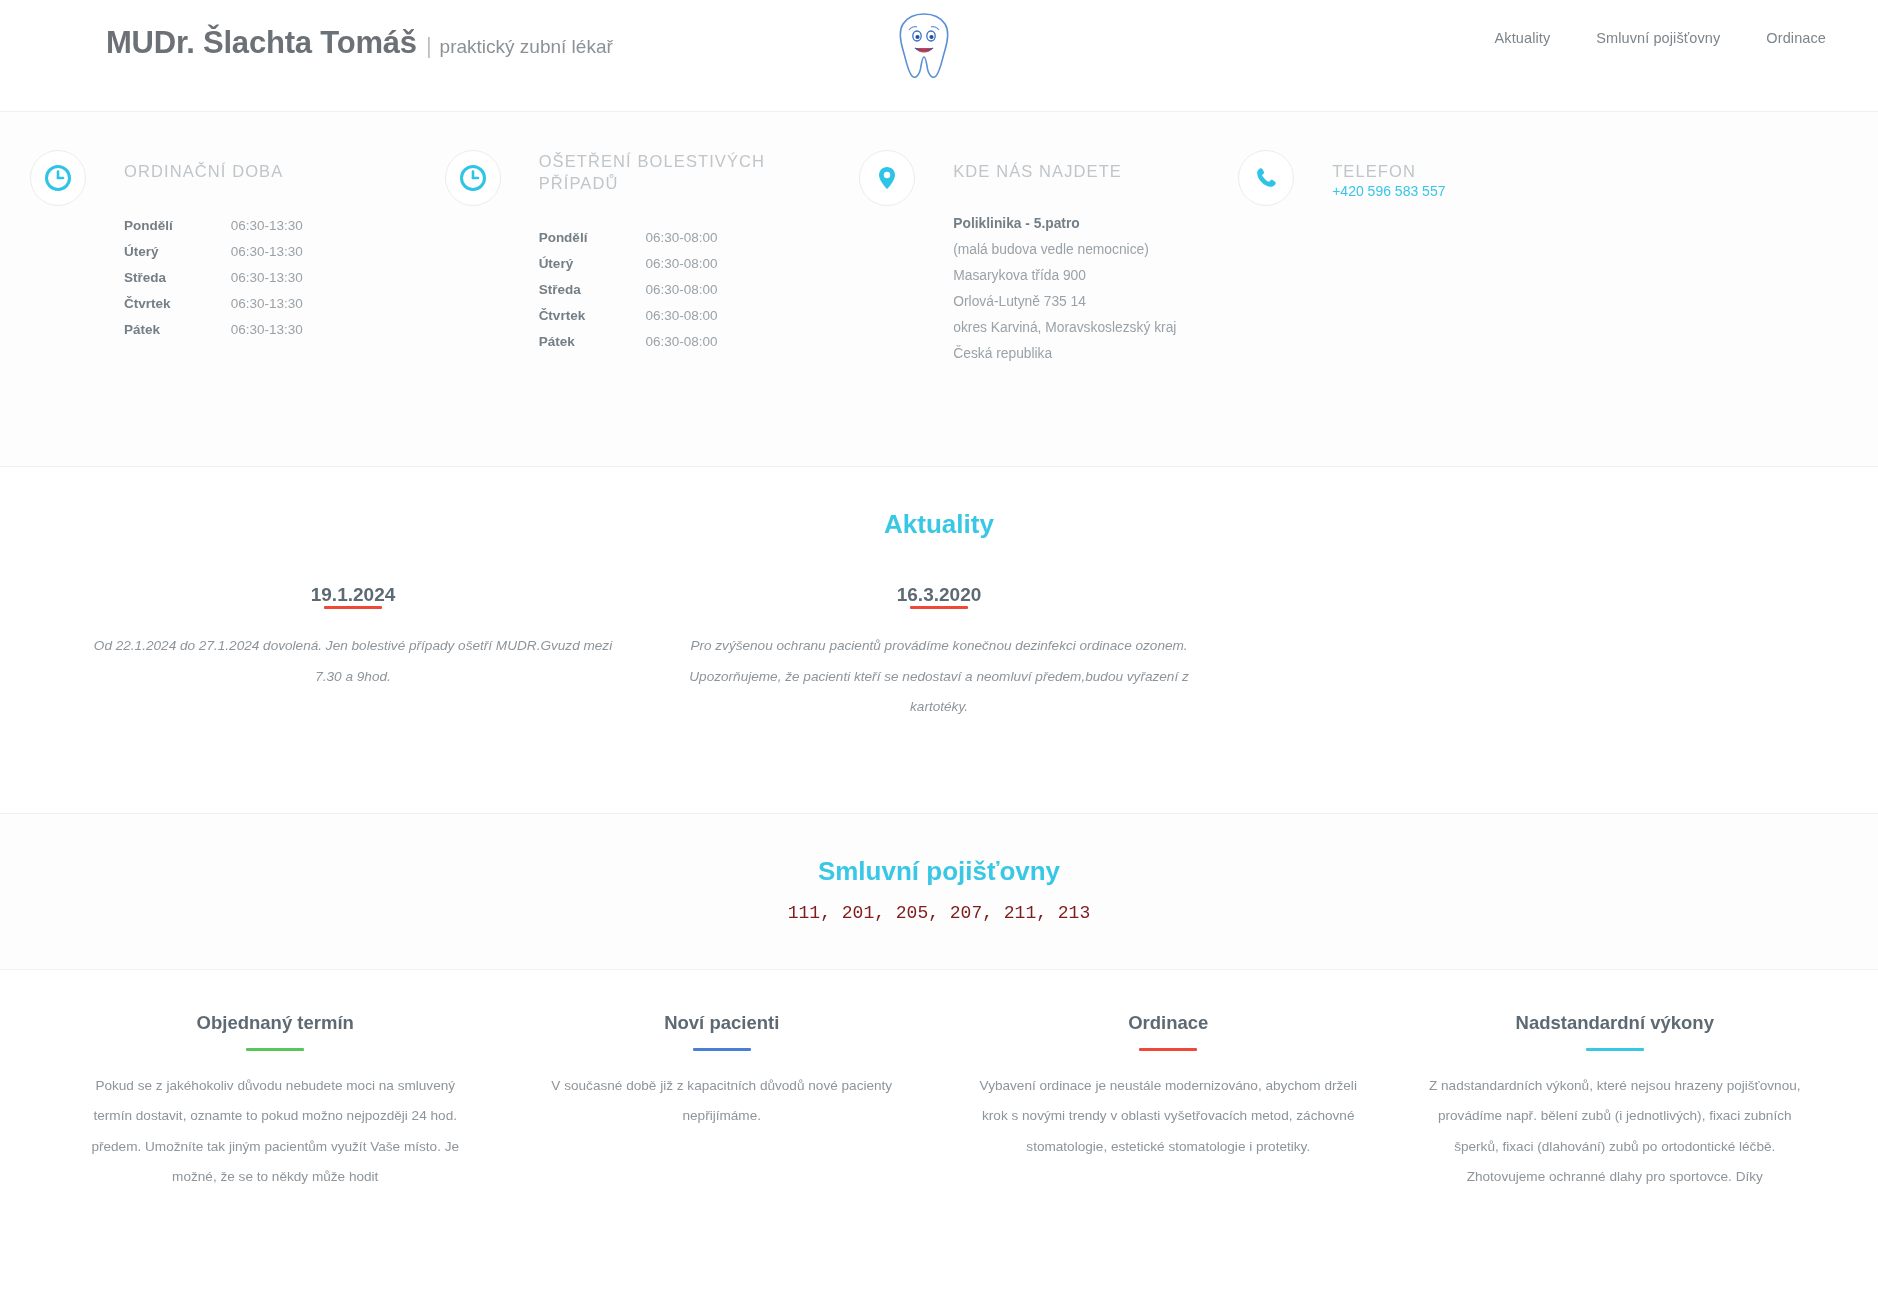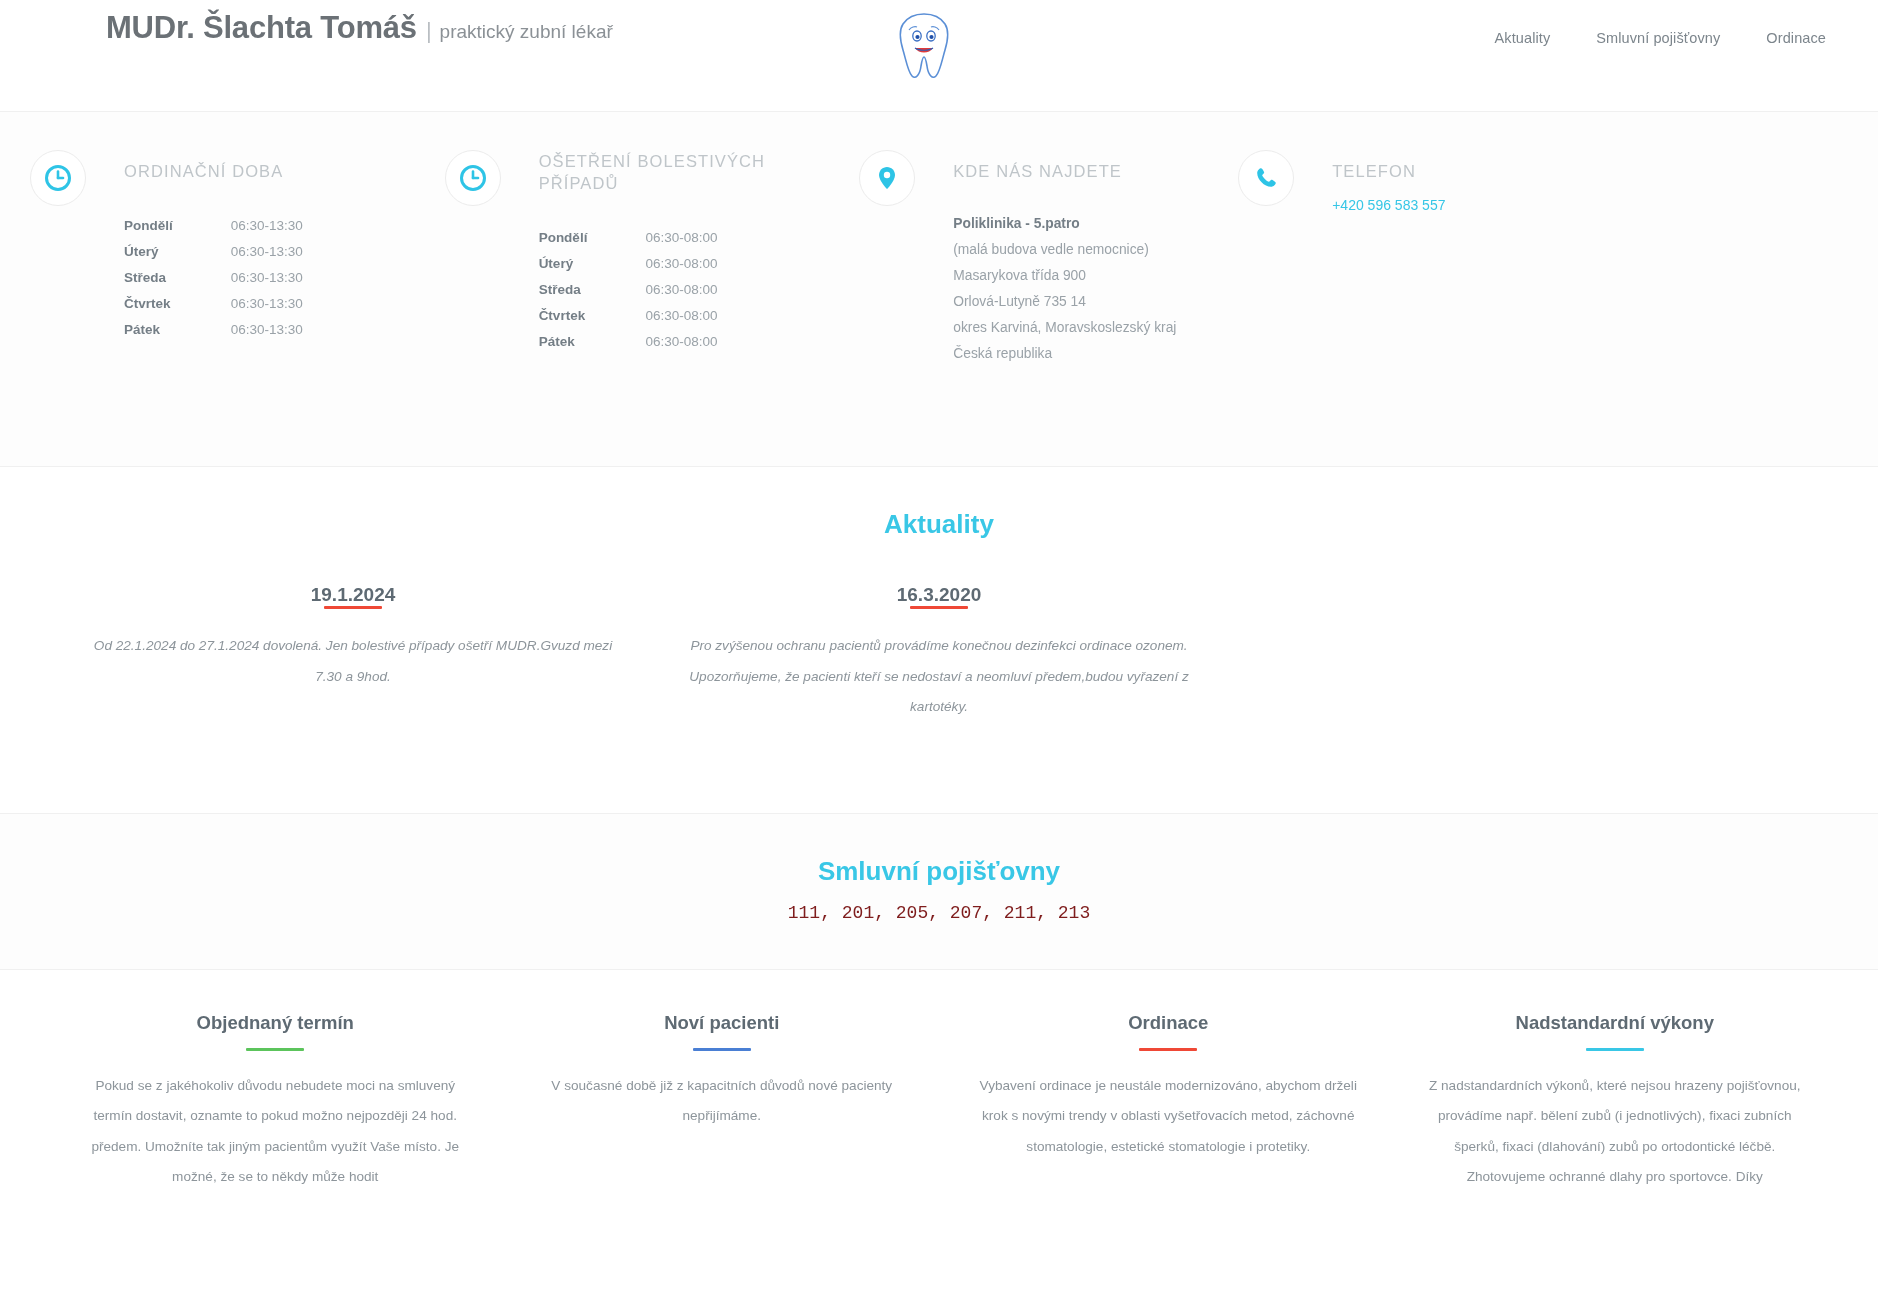--- a/index.html
+++ b/index.html
@@ -16,21 +16,21 @@
   
   .site-header {
     position: relative;
     height: 112px;
     background: #ffffff;
     border-bottom: 1px solid #f0f0f0;
   }
   .brand {
     position: absolute;
     left: 106px;
-    top: 10px;
+    top: 25px;
     display: flex;
     align-items: baseline;
     white-space: nowrap;
   }
   .brand-name {
     font-size: 31px;
     font-weight: 700;
     color: #6b7176;
     letter-spacing: -0.2px;
   }
@@ -142,21 +142,20 @@
   .addr-line {
     font-size: 13.8px;
     color: #9aa2a8;
     padding: 5.5px 0;
     white-space: nowrap;
   }
   .addr-line.bold { font-weight: 700; color: #747e86; }
 
   .phone-block {
     margin-left: 92px;
-    margin-top: 14px;
   }
   .phone-link {
     font-size: 14px;
     color: #36c6e6;
     text-decoration: none;
     cursor: pointer;
   }
 
   
   .news-section {

